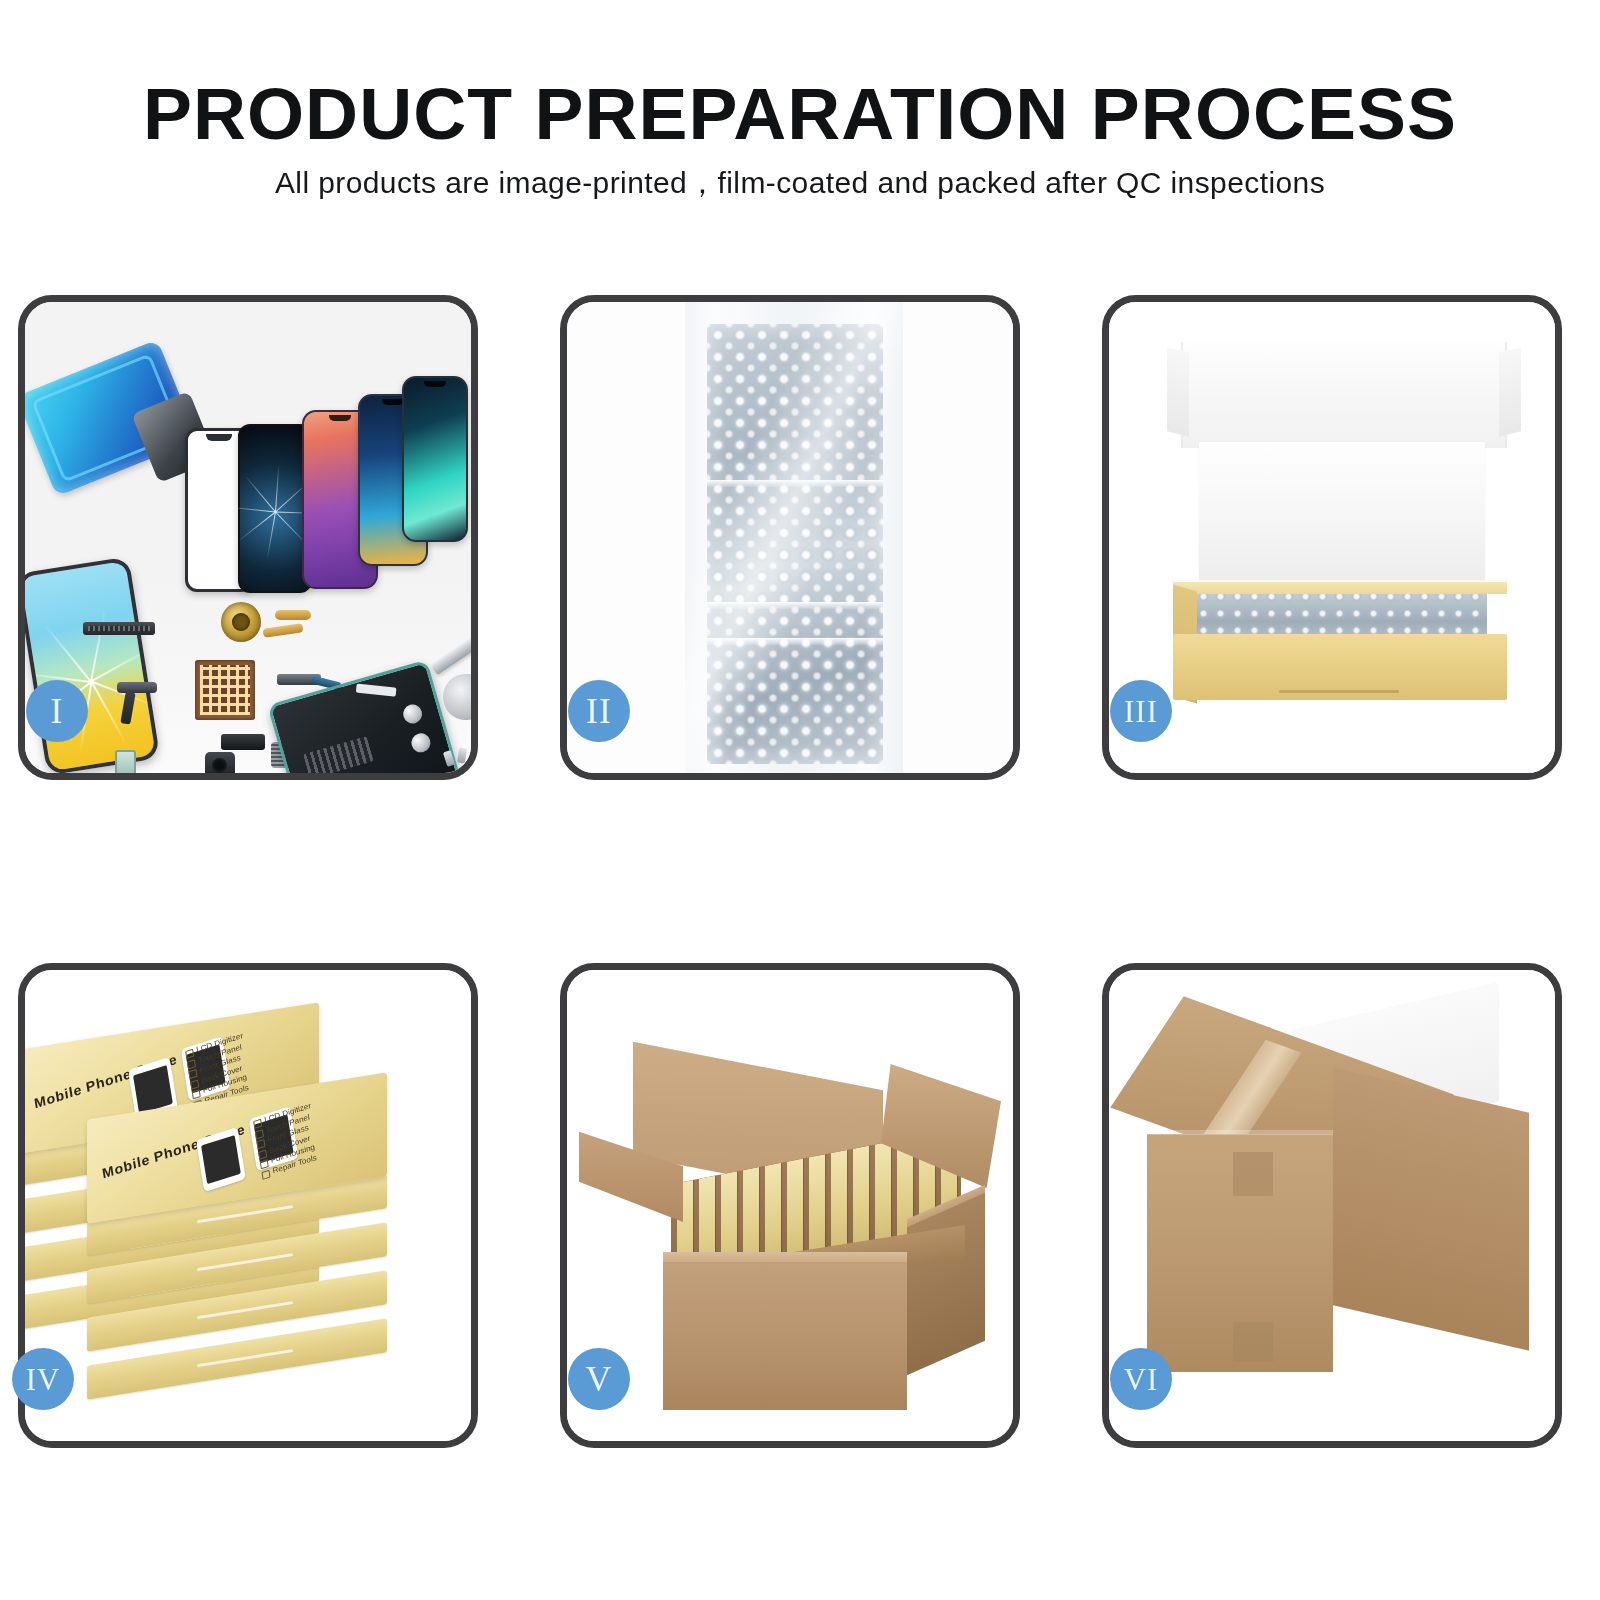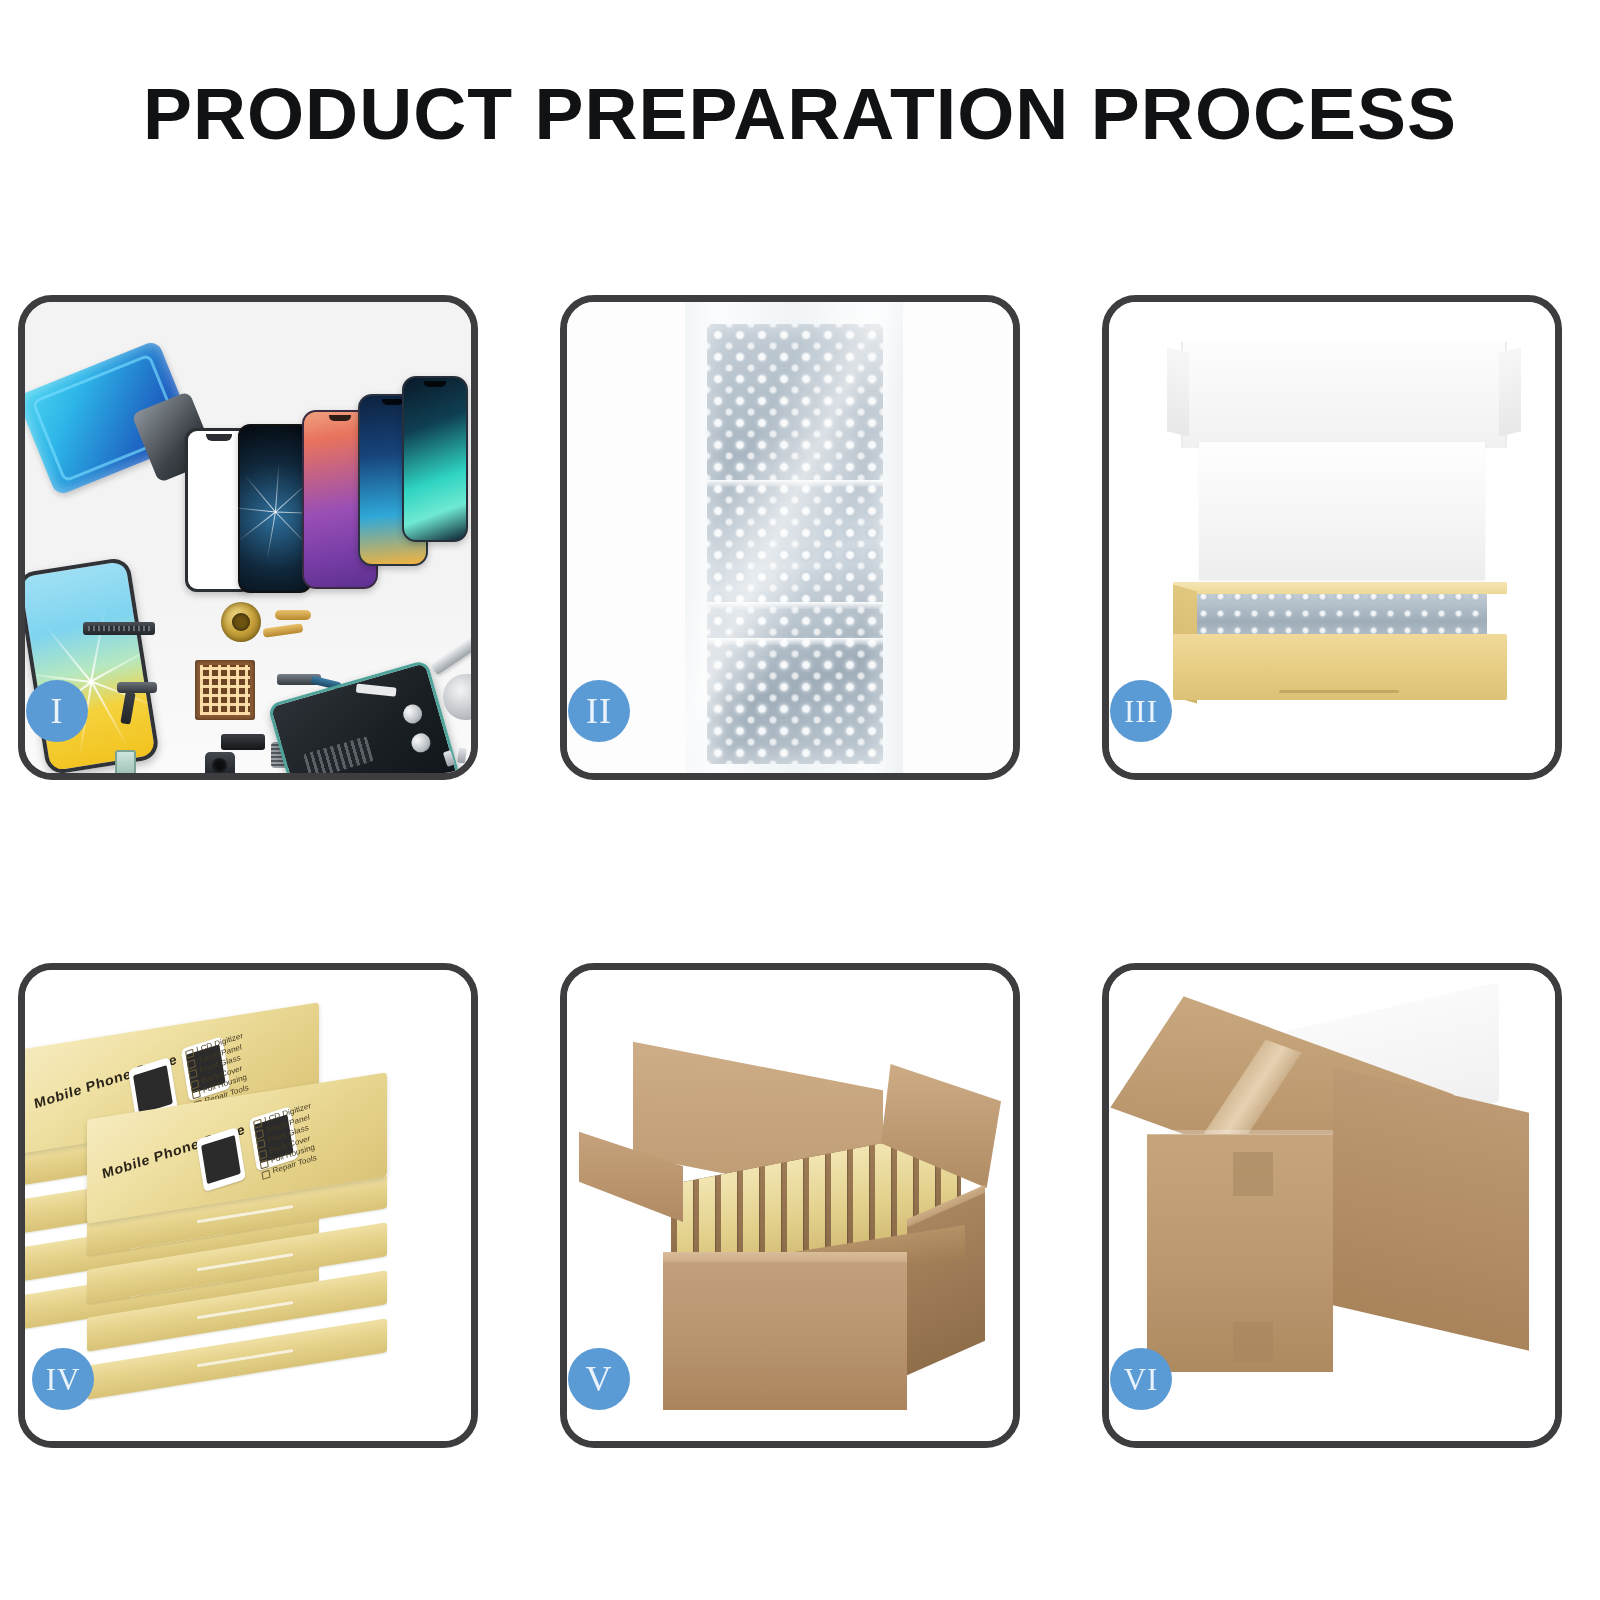--- a/index.html
+++ b/index.html
@@ -46,21 +46,21 @@
     position:absolute;width:62px;height:62px;border-radius:50%;
     background:#5b9bd5;color:#eaf3fb;
     display:flex;align-items:center;justify-content:center;
     font-family:"Liberation Serif","DejaVu Serif",serif;
     font-size:36px;line-height:1;letter-spacing:1px;
     z-index:60;
   }
   .b1{left:26px;  top:680px;}
   .b2{left:568px; top:680px;}
   .b3{left:1110px;top:680px;}
-  .b4{left:32px;  top:1348px;}
+  .b4{left:12px;  top:1348px;}
   .b5{left:568px; top:1348px;}
   .b6{left:1110px;top:1348px;}
   .badge.small{font-size:31px;}
 
   
   .p1 .scene{background:linear-gradient(180deg,#f3f3f3 0%,#f3f3f3 60%,#fbfbfb 100%);}
   .ph{position:absolute;border-radius:12px;box-shadow:0 3px 7px rgba(0,0,0,.22);}
   
   .adh{
     position:absolute;left:6px;top:62px;width:152px;height:108px;
@@ -397,20 +397,21 @@
   .s-tab2{position:absolute;left:124px;top:352px;width:40px;height:40px;
     background:rgba(166,134,94,.5);}
   .s-edge{position:absolute;left:38px;top:160px;width:186px;height:5px;
     background:rgba(255,255,255,.25);}
 </style>
 </head>
 <body>
 
 <div id="header">
   <div id="main-title">PRODUCT PREPARATION PROCESS</div>
+  <div id="subtitle">All products are image-printed，film-coated and packed after QC inspections</div>
 </div>
 
 <div id="grid">
 
   <div class="panel p1">
     <div class="scene">
       <div class="adh"></div>
       <div class="adh-b"></div>
 
       <div class="ph scr-white"></div>

